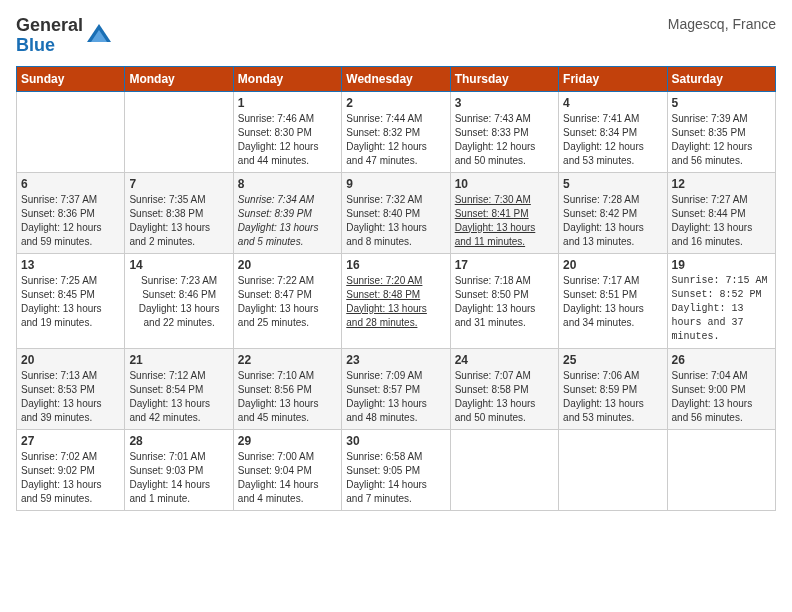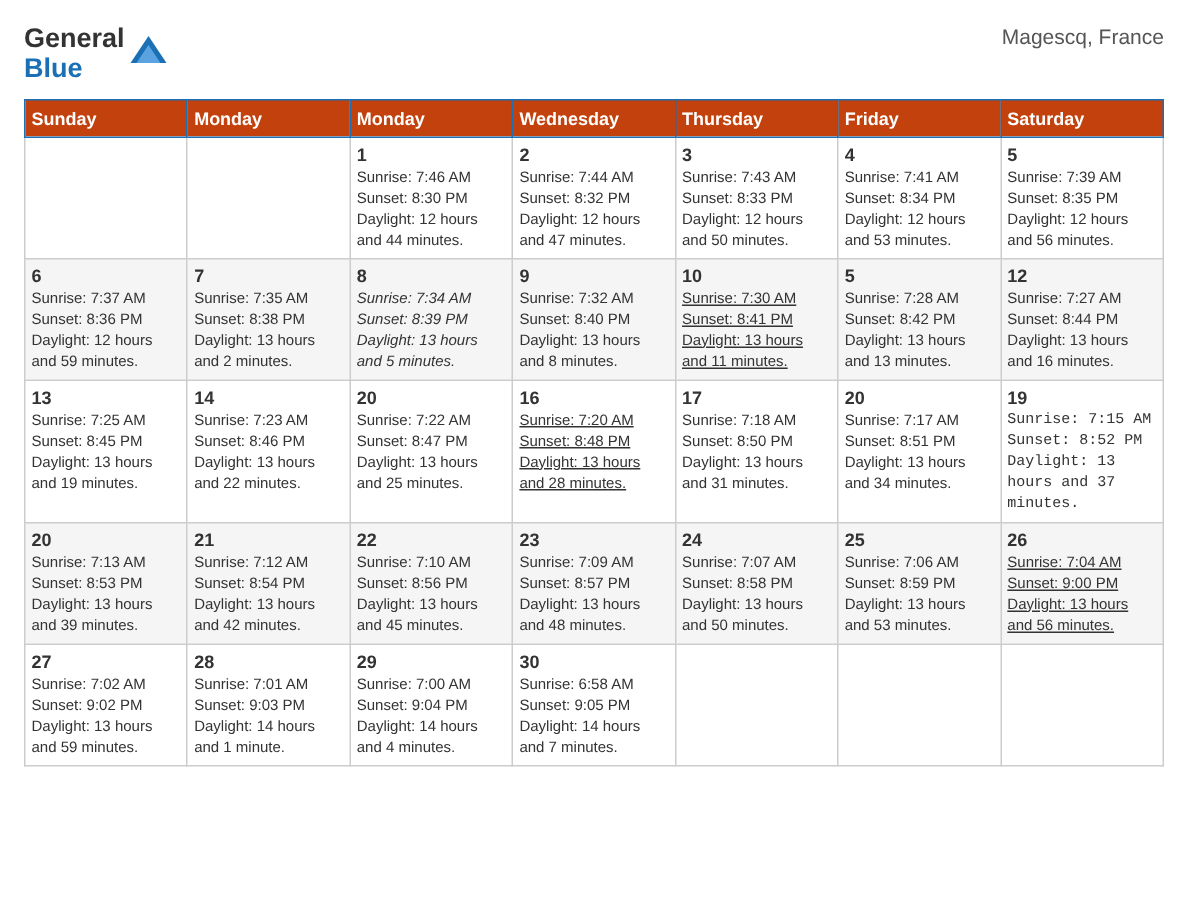--- a/index.html
+++ b/index.html
@@ -202,21 +202,21 @@
       </tr>
       <tr>
         <td>
           <div class="day-number">13</div>
           <div class="day-info" style="white-space: pre-line;">Sunrise: 7:25 AM
 Sunset: 8:45 PM
 Daylight: 13 hours and 19 minutes.</div>
         </td>
         <td>
           <div class="day-number">14</div>
-          <div class="day-info" style="white-space: pre-line;">Sunrise: 7:23 AM
+          <div class="day-info" style="white-space: pre-line; text-align: center;">Sunrise: 7:23 AM
 Sunset: 8:46 PM
 Daylight: 13 hours and 22 minutes.</div>
         </td>
         <td>
           <div class="day-number">20</div>
           <div class="day-info" style="white-space: pre-line;">Sunrise: 7:22 AM
 Sunset: 8:47 PM
 Daylight: 13 hours and 25 minutes.</div>
         </td>
         <td>
@@ -276,21 +276,21 @@
 Daylight: 13 hours and 50 minutes.</div>
         </td>
         <td>
           <div class="day-number">25</div>
           <div class="day-info" style="white-space: pre-line;">Sunrise: 7:06 AM
 Sunset: 8:59 PM
 Daylight: 13 hours and 53 minutes.</div>
         </td>
         <td>
           <div class="day-number">26</div>
-          <div class="day-info" style="white-space: pre-line; text-decoration: underline;">Sunrise: 7:04 AM
+          <div class="day-info" style="white-space: pre-line;">Sunrise: 7:04 AM
 Sunset: 9:00 PM
 Daylight: 13 hours and 56 minutes.</div>
         </td>
       </tr>
       <tr>
         <td>
           <div class="day-number">27</div>
           <div class="day-info" style="white-space: pre-line;">Sunrise: 7:02 AM
 Sunset: 9:02 PM
 Daylight: 13 hours and 59 minutes.</div>

